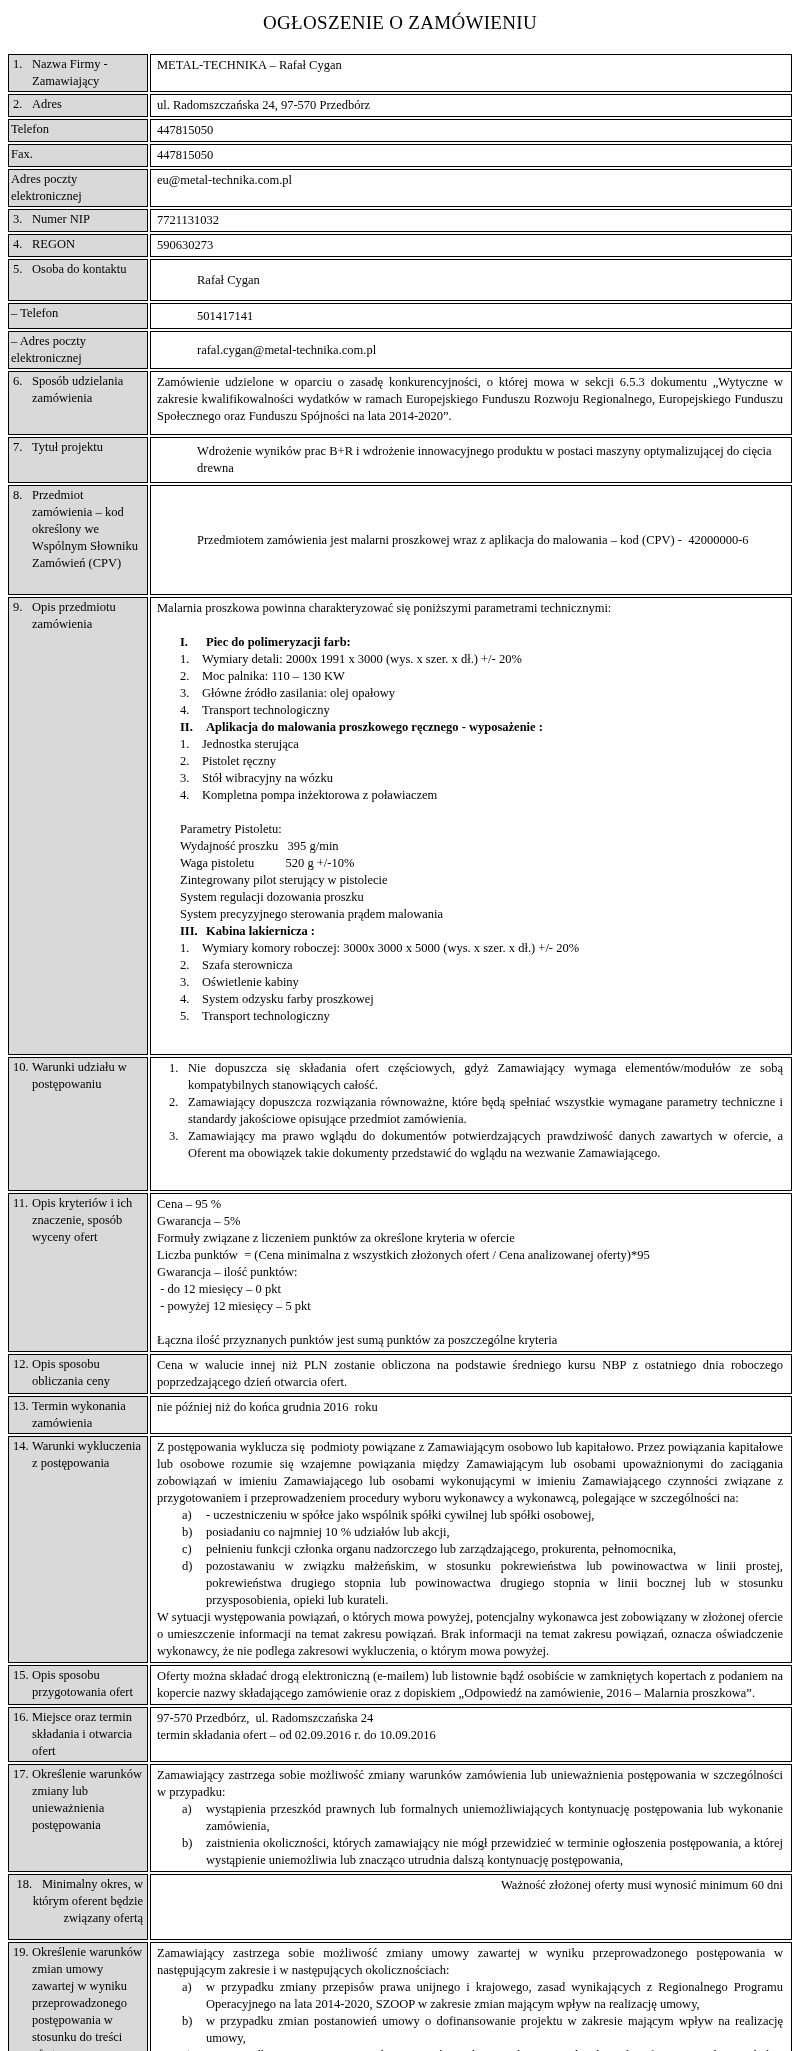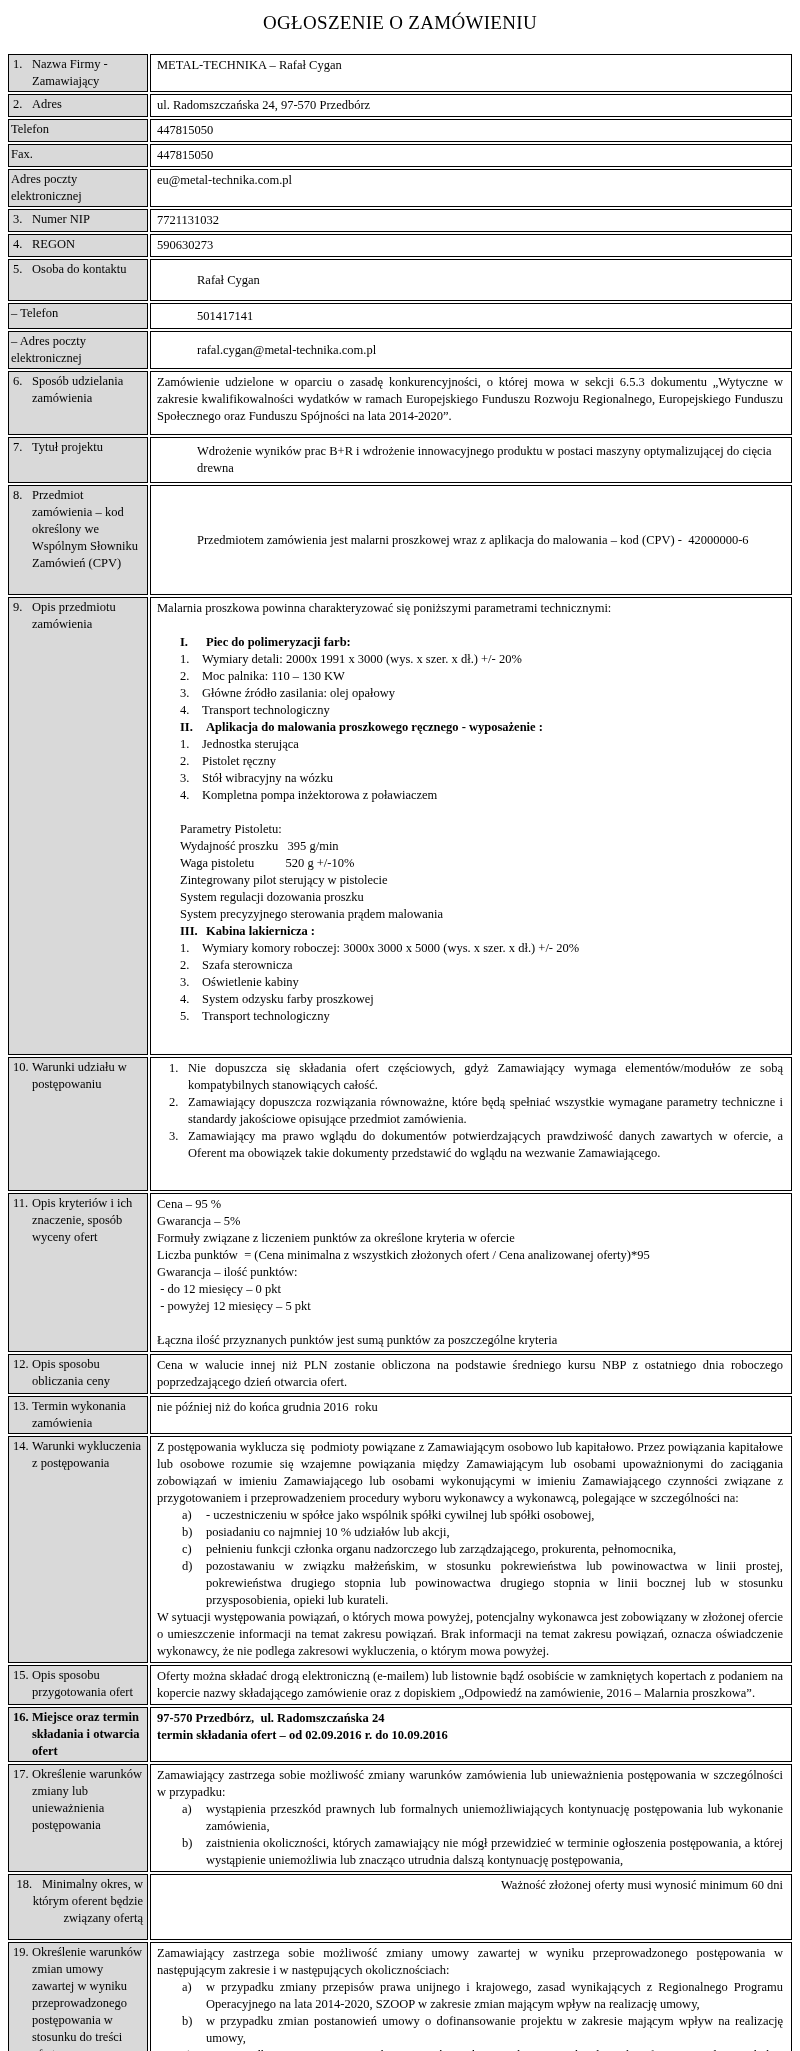--- a/index.html
+++ b/index.html
@@ -333,21 +333,21 @@
           <td class="lbl">
             <div class="numrow">
               <span class="num">15.</span>
               <span class="ltxt">Opis sposobu przygotowania ofert</span>
             </div>
           </td>
           <td class="val">
             <div class="line just">Oferty można składać drogą elektroniczną (e-mailem) lub listownie bądź osobiście w zamkniętych kopertach z podaniem na kopercie nazwy składającego zamówienie oraz z dopiskiem „Odpowiedź na zamówienie, 2016 – Malarnia proszkowa”.</div>
           </td>
         </tr>
-        <tr style="height: 45px; font-weight: bold;">
+        <tr style="height: 45px;">
           <td class="lbl">
             <div class="numrow">
               <span class="num">16.</span>
               <span class="ltxt">Miejsce oraz termin składania i otwarcia ofert</span>
             </div>
           </td>
           <td class="val">
             <div class="line">97-570 Przedbórz,  ul. Radomszczańska 24</div>
             <div class="line">termin składania ofert – od 02.09.2016 r. do 10.09.2016</div>
           </td>

